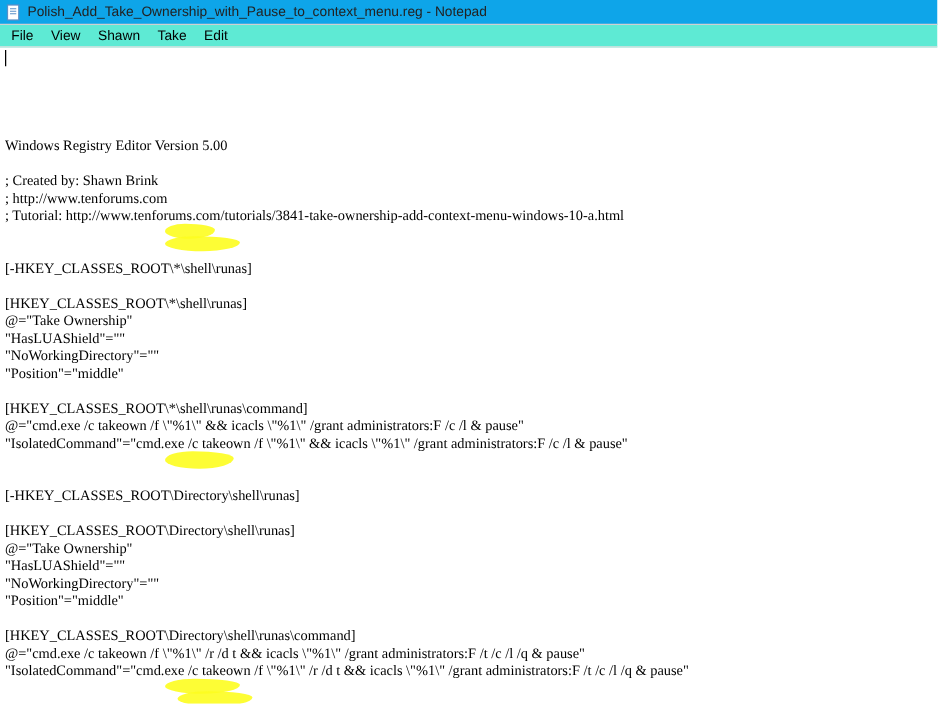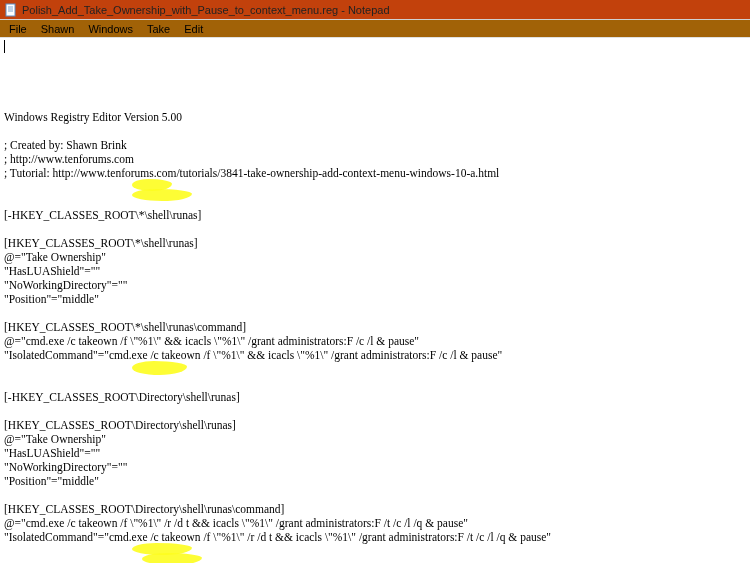--- a/index.html
+++ b/index.html
@@ -5,37 +5,37 @@
   * { box-sizing: border-box; }
   html, body {
     margin: 0; padding: 0;
     width: 750px; height: 563px;
     overflow: hidden;
     font-family: "Segoe UI", Tahoma, sans-serif;
     background: #fff;
   }
   .title-bar {
     height: 20px;
-    background: #c2410c;
+    background: #0ea5e9;
     border-bottom: 1px solid #d0d0d0;
     display: flex;
     align-items: center;
     padding: 0 4px;
     font-size: 11px;
     color: #222;
   }
   .title-bar .app-icon {
     width: 14px; height: 14px;
     margin-right: 4px;
     display: inline-flex;
     align-items: center; justify-content: center;
   }
   .menu-bar {
     height: 18px;
-    background: #a16207;
+    background: #5eead4;
     border-bottom: 1px solid #e0e0e0;
     display: flex;
     align-items: center;
     padding: 0 2px;
     font-size: 11px;
     color: #000;
   }
   .menu-bar span {
     padding: 1px 7px;
     cursor: default;
@@ -81,22 +81,22 @@
       <line x1="4" y1="4" x2="9" y2="4" stroke="#5a8fc7" stroke-width="0.8"></line>
       <line x1="4" y1="6" x2="9" y2="6" stroke="#5a8fc7" stroke-width="0.8"></line>
       <line x1="4" y1="8" x2="9" y2="8" stroke="#5a8fc7" stroke-width="0.8"></line>
     </svg>
   </span>
   <span>Polish_Add_Take_Ownership_with_Pause_to_context_menu.reg - Notepad</span>
 </div>
 
 <div class="menu-bar">
   <span>File</span>
+  <span>View</span>
   <span>Shawn</span>
-  <span>Windows</span>
   <span>Take</span>
   <span>Edit</span>
 </div>
 
 <div class="editor">
   <div class="caret"></div>
   <div id="highlight-layer"><div class="hl-shape" style="left: 132px; top: 141px; width: 40px; height: 12px;"></div><div class="hl-shape" style="left: 132px; top: 151px; width: 60px; height: 12px;"></div><div class="hl-shape" style="left: 132px; top: 323px; width: 55px; height: 14px;"></div><div class="hl-shape" style="left: 132px; top: 505px; width: 60px; height: 12px;"></div><div class="hl-shape" style="left: 142px; top: 515px; width: 60px; height: 12px;"></div></div>
   <div class="text-layer">Windows Registry Editor Version 5.00
 
 ; Created by: Shawn Brink

